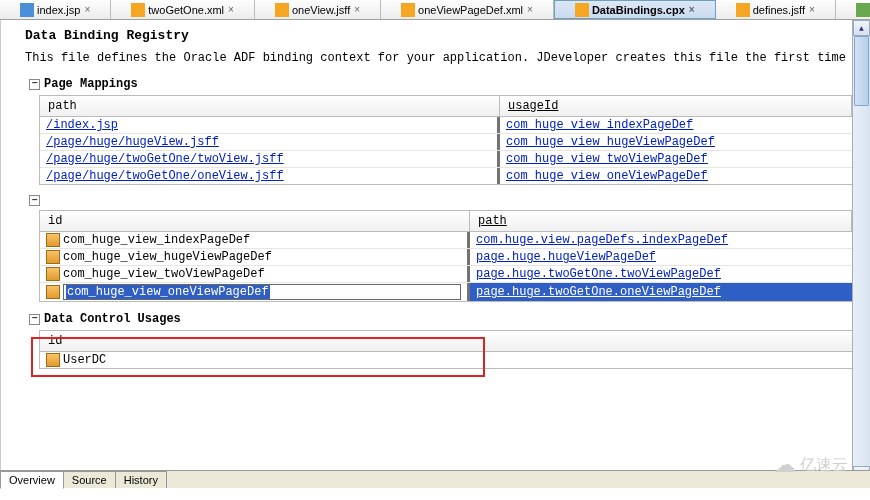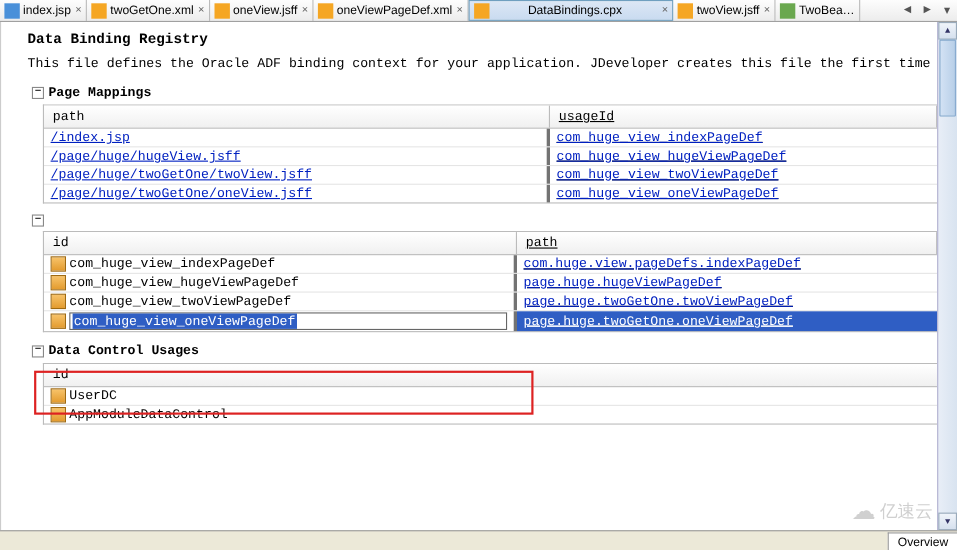--- a/index.html
+++ b/index.html
@@ -17,31 +17,30 @@
     align-items: center;
     height: 20px;
     background: linear-gradient(#fdfdfd, #ececec);
     border-bottom: 1px solid #a0a0a0;
     font-family: Tahoma, sans-serif;
     font-size: 11px;
   }
   .tab-bar .tab {
     display: flex;
     align-items: center;
-    padding: 0 4px;
+    padding: 0 20px;
     height: 19px;
     border-right: 1px solid #bbb;
     cursor: pointer;
     white-space: nowrap;
   }
   .tab-bar .tab.active {
     background: linear-gradient(#dce7f5, #c9dbf0);
     border: 1px solid #6f9fbf;
-    font-weight: normal;
-    gap: 32px;
+    font-weight: bold;
   }
   .tab .icon { width: 14px; height: 14px; margin-right: 3px; display:inline-flex;align-items:center;justify-content:center;}
   .tab .close { margin-left: 4px; color:#666; font-size:10px;}
   .tab-bar .overflow { margin-left:auto; display:flex; }
   .tab-bar .overflow .btn { width:18px; text-align:center; color:#555; }
 
   .content {
     position: absolute;
     top: 20px; left: 0;
     right: 18px; bottom: 18px;
@@ -108,24 +107,24 @@
   }
   .row .edit-box .seltext{ background:#2f5ec4;color:#fff;padding:0 1px;}
   .row.sel-path .td.col2{ background:#2f5ec4; color:#fff;}
   .row.sel-path .td.col2 .link2{ color:#fff;}
   .red-box{
     position:absolute; border:2px solid #d22;
     left:30px; top:317px; width:454px; height:40px; pointer-events:none;
   }
 
   .bottom-tabs{
-    position:absolute; left:0; right:0; bottom:0; height:18px;
+    position:absolute; left:0; right:0; bottom:12px; height:18px;
     background:#ece9d8; border-top:1px solid #999;
     display:flex; align-items:flex-end;
-    font-family:Tahoma,sans-serif; font-size:11px;flex-direction:column;
+    font-family:Tahoma,sans-serif; font-size:11px;
   }
   .bottom-tabs .btab{
     padding:2px 8px; border:1px solid #999; border-bottom:none;
     margin-right:-1px; background:#ece9d8; cursor:pointer;
   }
   .bottom-tabs .btab.active{ background:#fff; font-weight:normal; border-bottom:1px solid #fff; position:relative; top:1px;}
 
   .watermark{
     position:absolute; right:22px; bottom:22px;
     font-family:"Microsoft YaHei",sans-serif; font-size:16px;
@@ -165,21 +164,21 @@
     <span>oneViewPageDef.xml</span>
     <span class="close">×</span>
   </div>
   <div class="tab active">
     <span class="icon ico-cpx"></span>
     <span>DataBindings.cpx</span>
     <span class="close">×</span>
   </div>
   <div class="tab">
     <span class="icon ico-xml"></span>
-    <span>twoView.jsff</span>
+    <span>defines.jsff</span>
     <span class="close">×</span>
   </div>
   <div class="tab">
     <span class="icon ico-java"></span>
     <span>TwoBea…</span>
   </div>
   <div class="overflow">
     <span class="btn">◄</span>
     <span class="btn">►</span>
     <span class="btn">▾</span>
@@ -289,26 +288,20 @@
   <div class="table">
     <div class="thead">
       <div class="th col1" style="flex:1;border-right:none;width:auto">id</div>
     </div>
     <div class="row">
       <div class="td col1" style="flex:1;width:auto;border-right:none">
           <span class="row-icon ico-dc"></span>
           <span>UserDC</span>
         </div>
     </div>
-    <div class="row">
-      <div class="td col1" style="flex:1;width:auto;border-right:none">
-          <span class="row-icon ico-dc"></span>
-          <span>AppModuleDataControl</span>
-        </div>
-    </div>
   </div>
 
   <div class="red-box"></div>
 </div>
 
 <div class="scrollbar-v">
   <div class="arrow">▲</div>
   <div class="thumb"></div>
   <div class="arrow down">▼</div>
 </div>

